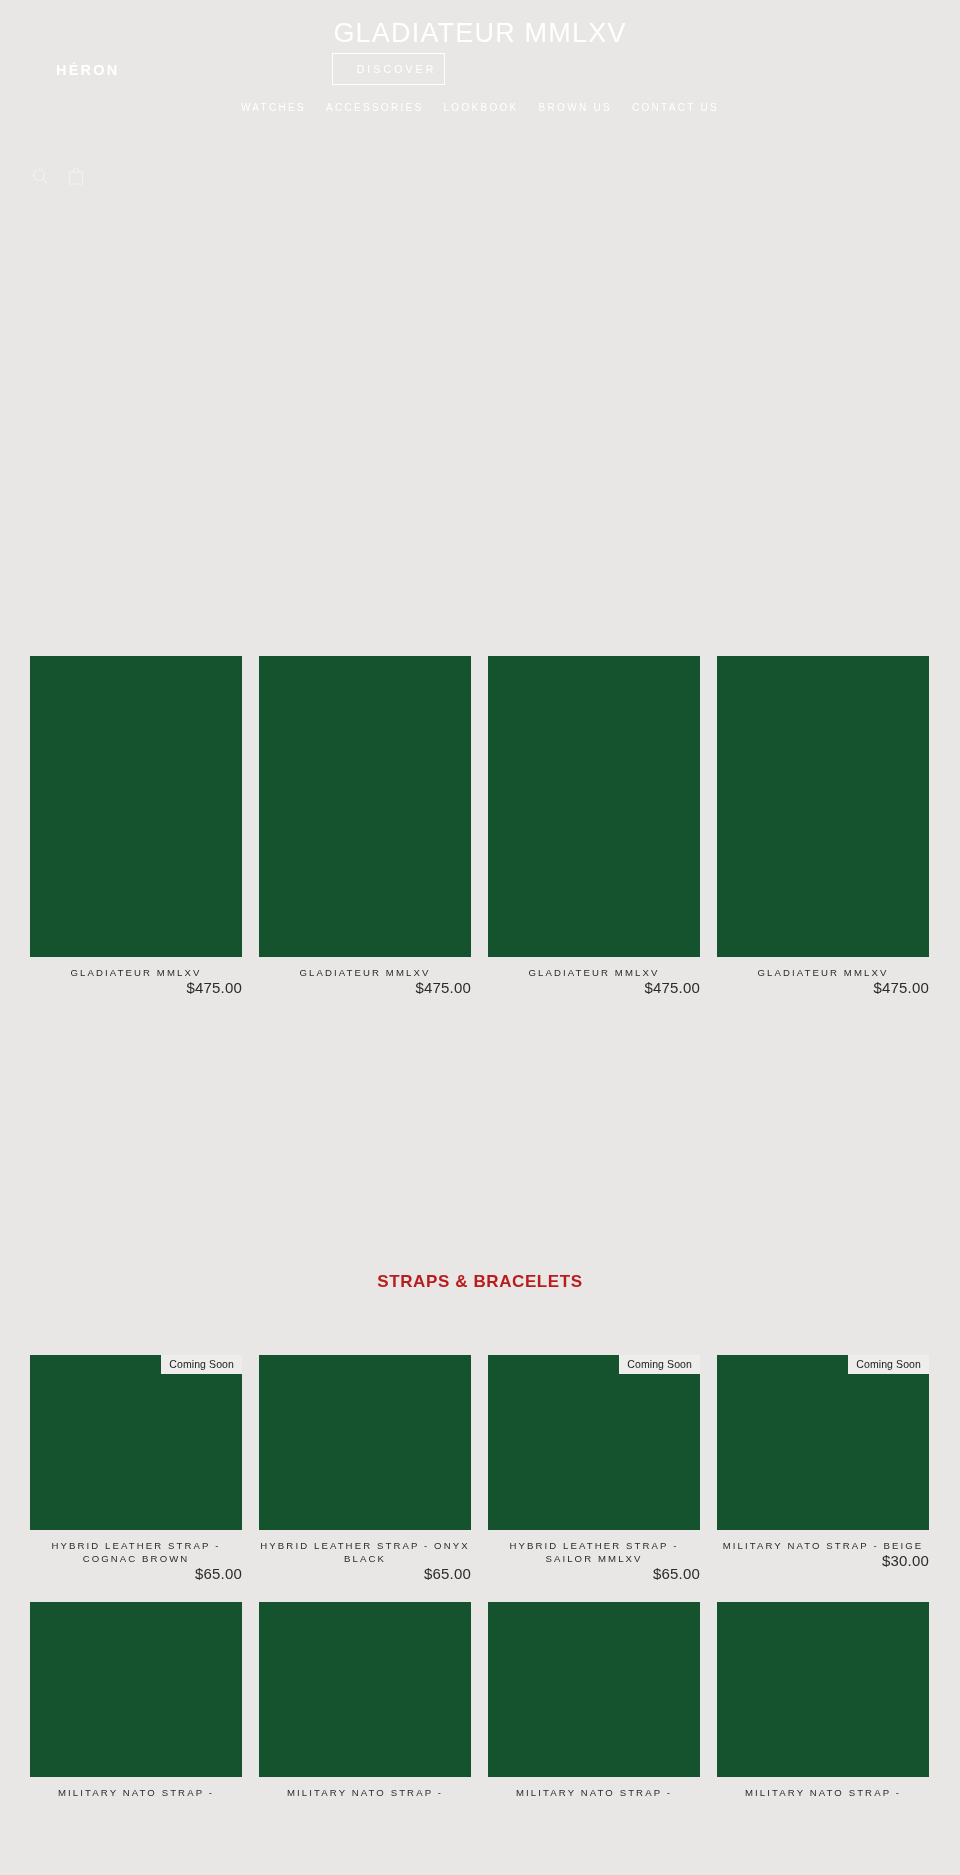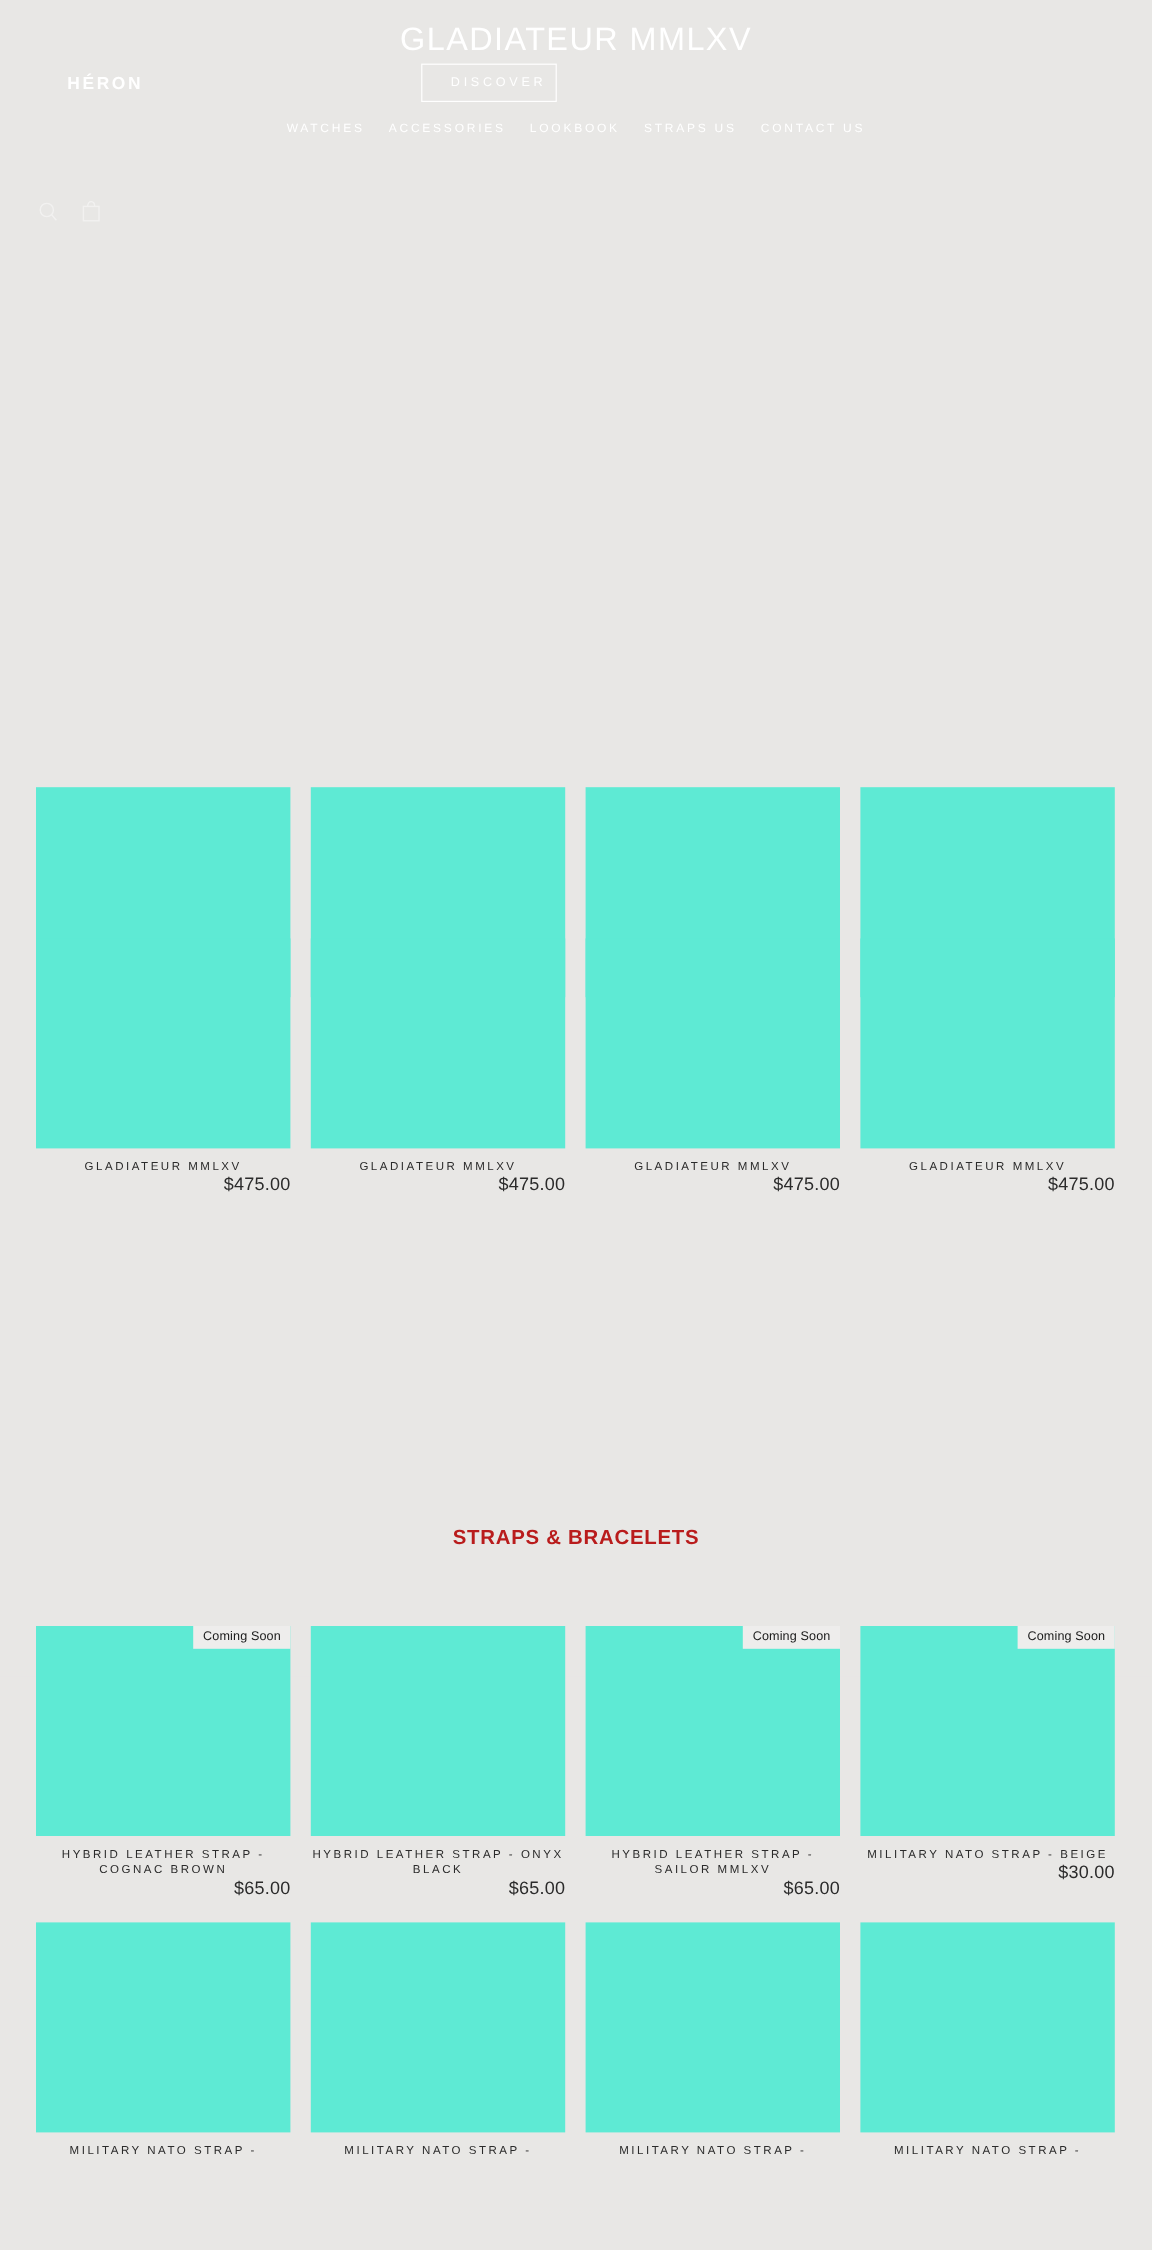--- a/index.html
+++ b/index.html
@@ -13,21 +13,21 @@
 
   
   .hero { position:absolute; left:0; top:0; width:960px; height:640px; background:#e8e7e5; }
 
   .hero-title {
     position:absolute; left:0; top:18px; width:960px; text-align:center;
     color:#ffffff; font-size:27px; letter-spacing:1.2px; font-weight:400;
     font-family:"Liberation Sans", sans-serif; white-space:nowrap;
   }
   .discover-btn {
-    position:absolute; left:351px; top:53px; width:113px; height:32px;
+    position:absolute; left:332px; top:53px; width:113px; height:32px;
     border:1px solid #ffffff; background:transparent;
     color:#ffffff; font-size:10.5px; letter-spacing:3.1px; font-weight:400;
     display:flex; align-items:center; justify-content:center;
     font-family:"Liberation Sans", sans-serif; cursor:pointer;padding-left:16px;
   }
   .brand-logo {
     position:absolute; left:56px; top:62px;
     color:#ffffff; font-size:14.5px; font-weight:700; letter-spacing:2.2px;
     font-family:"Liberation Sans", sans-serif; white-space:nowrap;
   }
@@ -44,21 +44,21 @@
   .util-icon { width:20px; height:22px; opacity:.45; cursor:pointer; display:block; }
   .util-icon svg { display:block; width:20px; height:22px; }
 
   
   .grid {
     position:absolute; left:30px; width:897px;
     display:grid; grid-template-columns:repeat(4, 212px); column-gap:17px;
   }
   .card { position:relative; width:212px; }
   .card-media {
-    position:relative; width:212px; background:#5eead4; display:block;
+    position:relative; width:212px; background:#14532d; display:block;
   }
   .card-media.tall { height:175px; }
   .badge {
     position:absolute; right:0; top:0;
     background:#eeedec; color:#1a1a1a;
     font-size:10.5px; letter-spacing:.1px; font-weight:400;
     padding:3px 8px 4px 8px; line-height:12px; white-space:nowrap;
     font-family:"Liberation Sans", sans-serif;
   }
   .card-title {
@@ -85,21 +85,21 @@
 
   <div class="hero">
     <div class="hero-title">GLADIATEUR MMLXV</div>
     <div class="discover-btn">DISCOVER</div>
     <div class="brand-logo">HÉRON</div>
 
     <nav class="main-nav">
       <a class="nav-link">WATCHES</a>
       <a class="nav-link">ACCESSORIES</a>
       <a class="nav-link">LOOKBOOK</a>
-      <a class="nav-link">STRAPS US</a>
+      <a class="nav-link">BROWN US</a>
       <a class="nav-link">CONTACT US</a>
     </nav>
 
     <div class="util-icons">
       <span class="util-icon">
         <svg viewBox="0 0 20 22" fill="none" stroke="#ffffff" stroke-width="1.1">
           <circle cx="9" cy="10" r="5.5"></circle>
           <line x1="13" y1="14" x2="17" y2="18.5"></line>
         </svg>
       </span>

